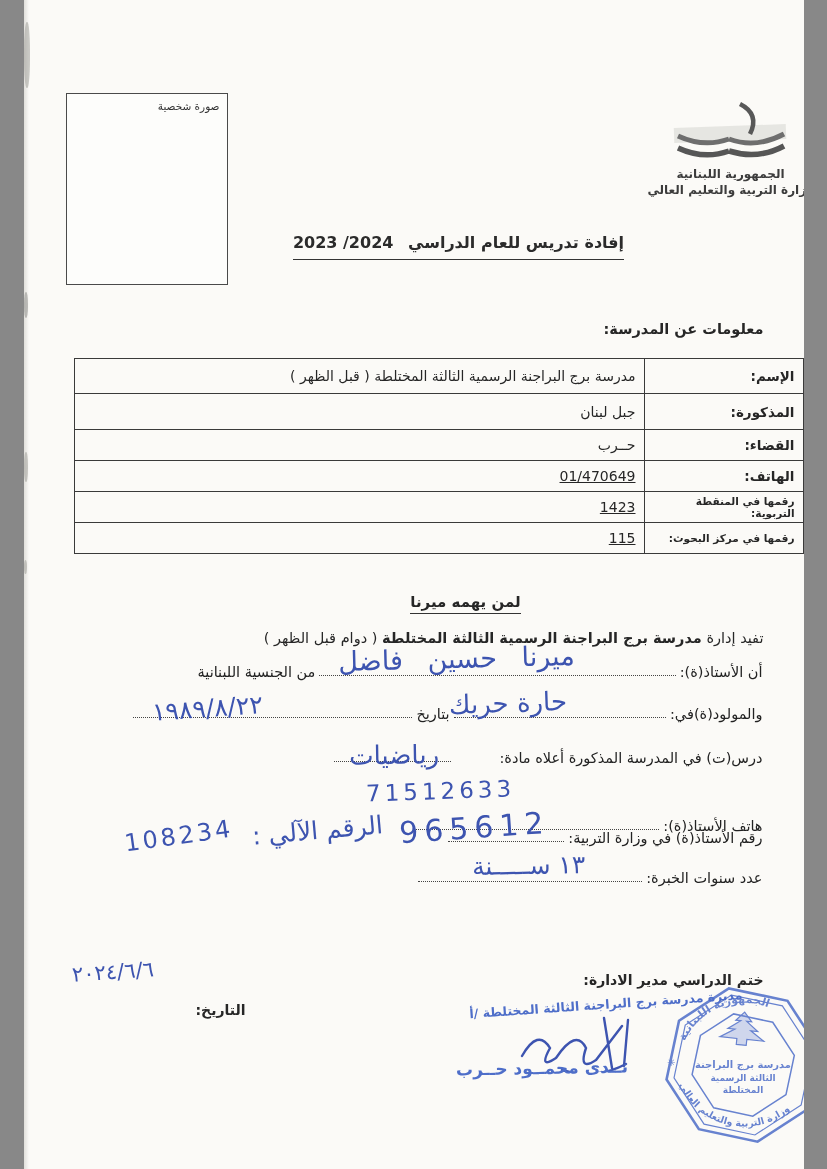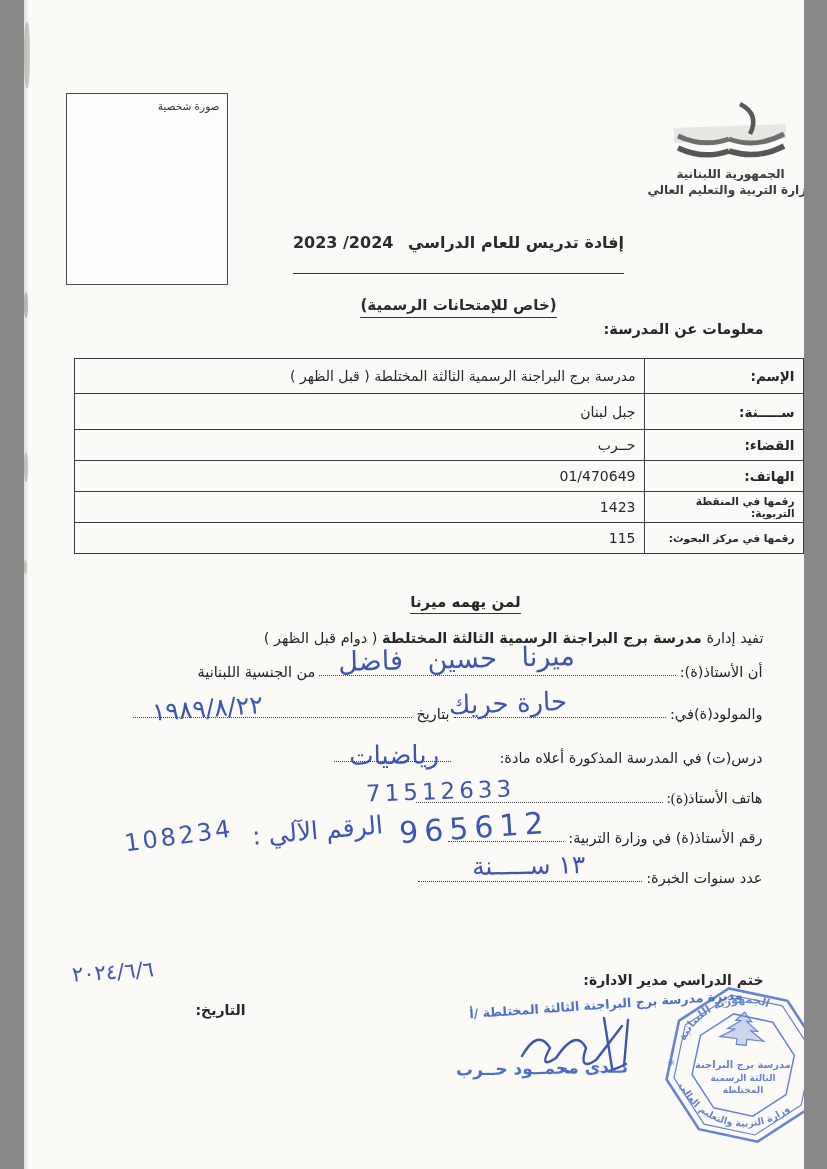--- a/index.html
+++ b/index.html
@@ -20,50 +20,50 @@
 
   .photo-box{position:absolute;left:42px;top:93px;width:160px;height:190px;
     border:1.5px solid #4a4a4a;background:#fdfdfb;}
   .photo-label{position:absolute;right:7px;top:6px;font-size:10.5px;color:#333;}
 
   .logo-wrap{position:absolute;left:622px;top:100px;width:170px;text-align:center;}
   .logo-svg{display:block;margin:0 auto;}
   .logo-line{font-size:12px;color:#3c3c3c;font-weight:600;line-height:1.35;}
 
   .title-block{position:absolute;left:240px;top:233px;width:390px;text-align:center;direction:rtl;}
-  .title-line{display:inline-block;border-bottom:1.6px solid #333;padding-bottom:21px;
+  .title-line{display:inline-block;border-bottom:1.6px solid #333;padding-bottom:7px;
     font-size:16px;font-weight:600;color:#2b2b2b;}
   .title-years{direction:ltr;unicode-bidi:isolate;margin-right:9px;display:inline-block;}
   .subtitle-line{display:inline-block;margin-top:22px;border-bottom:1.6px solid #333;
     padding-bottom:3px;font-size:15px;font-weight:600;color:#2b2b2b;}
 
   .section-heading{position:absolute;right:40px;top:321px;font-size:14.5px;font-weight:600;direction:rtl;margin-left:29px;}
 
   table.school{position:absolute;left:50px;top:358px;width:730px;height:196px;
     border-collapse:collapse;direction:rtl;table-layout:fixed;}
   table.school td{border:1.2px solid #3a3a3a;padding:2px 8px;vertical-align:middle;}
   td.lbl{width:142px;font-weight:700;font-size:13.5px;margin-top:14px;}
   td.lbl.small{font-size:10.5px;}
   td.val{font-size:14px;}
-  .num{direction:ltr;unicode-bidi:isolate;}
+  .num{direction:ltr;unicode-bidi:isolate;text-decoration:underline;}
 
   .towhom{position:absolute;left:352px;top:592px;width:180px;text-align:center;direction:rtl;}
   .towhom span{display:inline-block;border-bottom:1.5px solid #333;padding-bottom:2px;
     font-size:15px;font-weight:600;}
 
   .intro{position:absolute;right:40px;top:630px;direction:rtl;font-size:14.5px;}
   .intro b{font-weight:800;}
 
   .fline{position:absolute;right:41px;display:flex;direction:rtl;align-items:flex-end;
     font-size:14.5px;font-weight:500;color:#222;}
   .dots{flex:1 1 auto;border-bottom:1.8px dotted #444;height:4px;margin:0 4px 4px 4px;}
   .flA{left:174px;top:664px;}
   .flB{left:105px;top:706px;}
   .flC{left:306px;top:750px;gap:44px;}
-  .flD{left:388px;top:790px;font-family:Liberation Serif, serif;}
+  .flD{left:388px;top:818px;}
   .flE{left:420px;top:830px;}
   .flF{left:390px;top:870px;}
 
   .ink{position:absolute;color:#3d54b0;font-weight:500;white-space:nowrap;}
   .ink-name{left:295px;top:643px;width:275px;font-size:27px;transform:rotate(-1.5deg);
     letter-spacing:2px;word-spacing:16px;text-align:center;direction:rtl;}
   .ink-place{left:425px;top:688px;font-size:26px;transform:rotate(-2deg);letter-spacing:2px;direction:rtl;}
   .ink-bdate{left:128px;top:694px;font-size:25px;transform:rotate(-4deg);letter-spacing:5px;direction:ltr;}
   .ink-subject{left:325px;top:740px;font-size:26px;transform:rotate(-1deg);letter-spacing:3px;direction:rtl;}
   .ink-phone{left:342px;top:778px;font-size:23px;transform:rotate(-2deg);letter-spacing:4px;direction:ltr;}
@@ -109,33 +109,32 @@
     <div class="logo-line">الجمهورية اللبنانية</div>
     <div class="logo-line">وزارة التربية والتعليم العالي</div>
   </div>
 
   <div class="title-block">
     <div class="title-line">
       <span>إفادة تدريس للعام الدراسي</span>
       <span class="title-years">2023 /2024</span>
     </div>
     <br>
-    <span class="subtitle-line">(خاص للإمتحانات الرسمية)</span>
   </div>
 
   <div class="section-heading">معلومات عن المدرسة:</div>
 
   <table class="school">
     <tbody>
         <tr style="height:35px;">
       <td class="lbl">الإسم:</td>
       <td class="val">مدرسة برج البراجنة الرسمية الثالثة المختلطة ( قبل الظهر )</td>
     </tr>
     <tr style="height:36px;">
-      <td class="lbl">ســـــنة:</td>
+      <td class="lbl">المذكورة:</td>
       <td class="val">جبل لبنان</td>
     </tr>
     <tr style="height:31px;">
       <td class="lbl">القضاء:</td>
       <td class="val">حــرب</td>
     </tr>
     <tr style="height:31px;">
       <td class="lbl">الهاتف:</td>
       <td class="val"><span class="num">01/470649</span></td>
     </tr>

